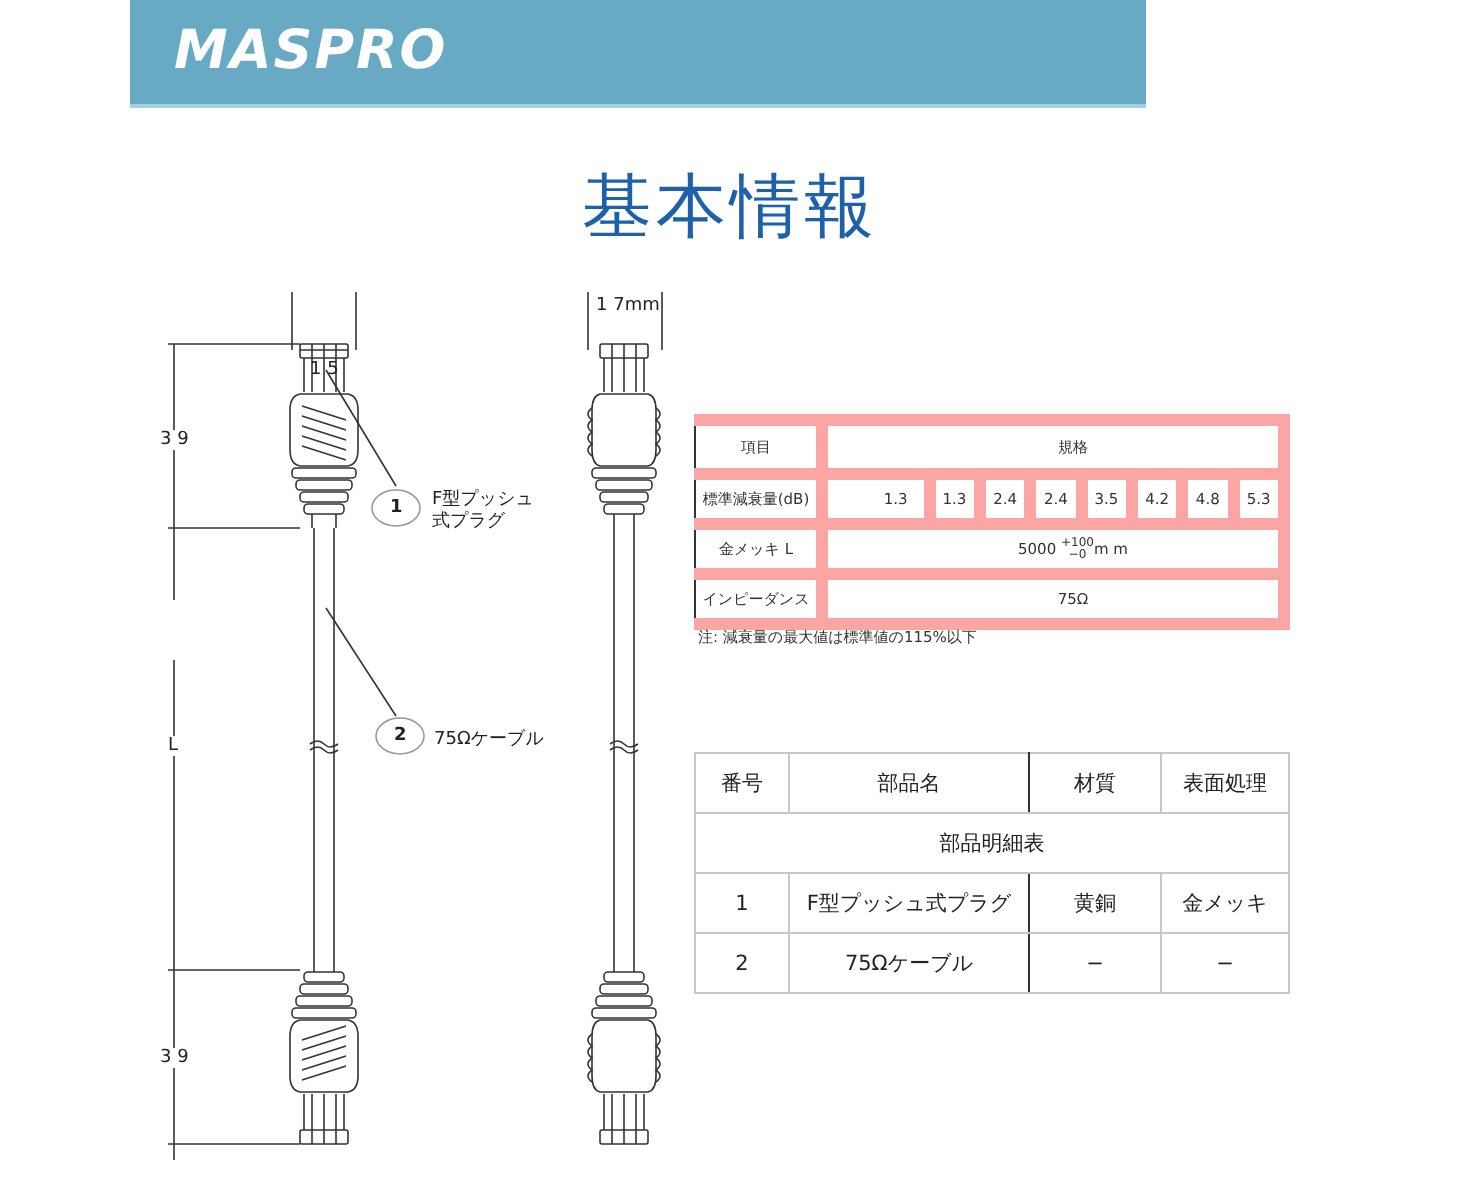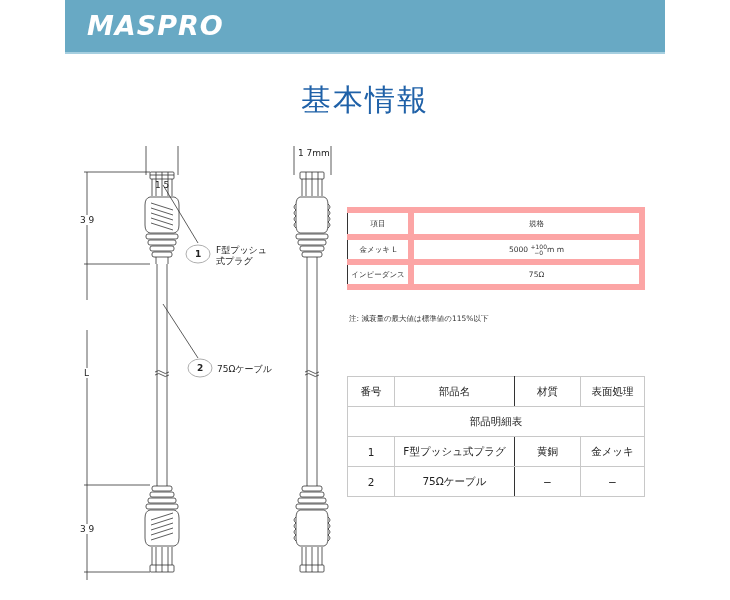--- a/index.html
+++ b/index.html
@@ -1,23 +1,23 @@
 <!DOCTYPE html>
 <html><head>
 <meta charset="utf-8">
 <style>
   html, body { margin:0; padding:0; background:#ffffff; }
   body { width:730px; height:600px; position:relative; overflow:hidden;
          font-family:"DejaVu Sans","Liberation Sans",sans-serif; color:#222; }
-  .header { position:absolute; left:65px; top:0; width:600px; height:52px;
+  .header { position:absolute; left:65px; top:0; width:508px; height:52px;
             background:#68a9c4; border-bottom:2px solid #a6cfe0; }
   .logo { position:absolute; left:22px; top:10px; font-family:"DejaVu Sans",sans-serif;
           font-weight:bold; font-size:27px; color:#fff; letter-spacing:1px; font-style:italic; }
   .title { position:absolute; left:0; top:80px; width:730px; text-align:center;
-           font-size:30px; color:#1f61a8; font-weight:normal; letter-spacing:2px; }
+           font-size:35px; color:#1f61a8; font-weight:normal; letter-spacing:2px; }
   svg.drawing { position:absolute; left:0; top:0; }
   .lbl { position:absolute; font-size:9px; color:#222; white-space:nowrap; }
   .spec { position:absolute; left:347px; top:207px; width:298px; border-collapse:collapse;
           font-size:7.5px; font-family:"DejaVu Sans",sans-serif; }
   .spec td { border:6px solid #fca5a5; text-align:center; height:19px; padding:0; color:#333; }
   .spec tr:first-child td { height:21px; }
   .spec td.lab { width:60px; border-left:1px solid #333; }
   .spec td.vcol { border-left:1px solid #333;padding-left:20px; }
   .spec { border:1px solid #333; }
   .note { position:absolute; left:349px; top:314px; font-size:7.5px; color:#333; }
@@ -135,20 +135,31 @@
 <div class="lbl" style="left:197px;top:363px;font-weight:bold;">2</div>
 <div class="lbl" style="left:217px;top:363px;">75Ωケーブル</div>
 
 <table class="spec">
   <tbody>
       <tr>
     <td class="lab">項目</td>
     <td class="vcol" colspan="8">規格</td>
   </tr>
   <tr>
+    <td class="lab">標準減衰量(dB)</td>
+    <td class="vcol">1.3</td>
+    <td>1.3</td>
+    <td>2.4</td>
+    <td>2.4</td>
+    <td>3.5</td>
+    <td>4.2</td>
+    <td>4.8</td>
+    <td>5.3</td>
+  </tr>
+  <tr>
     <td class="lab">金メッキ L</td>
     <td class="vcol" colspan="8">
       <span>5000</span>
       <span class="sup">
         <span>+100</span><br>
         <span>−0</span>
       </span><span>m m</span>
     </td>
   </tr>
   <tr>

